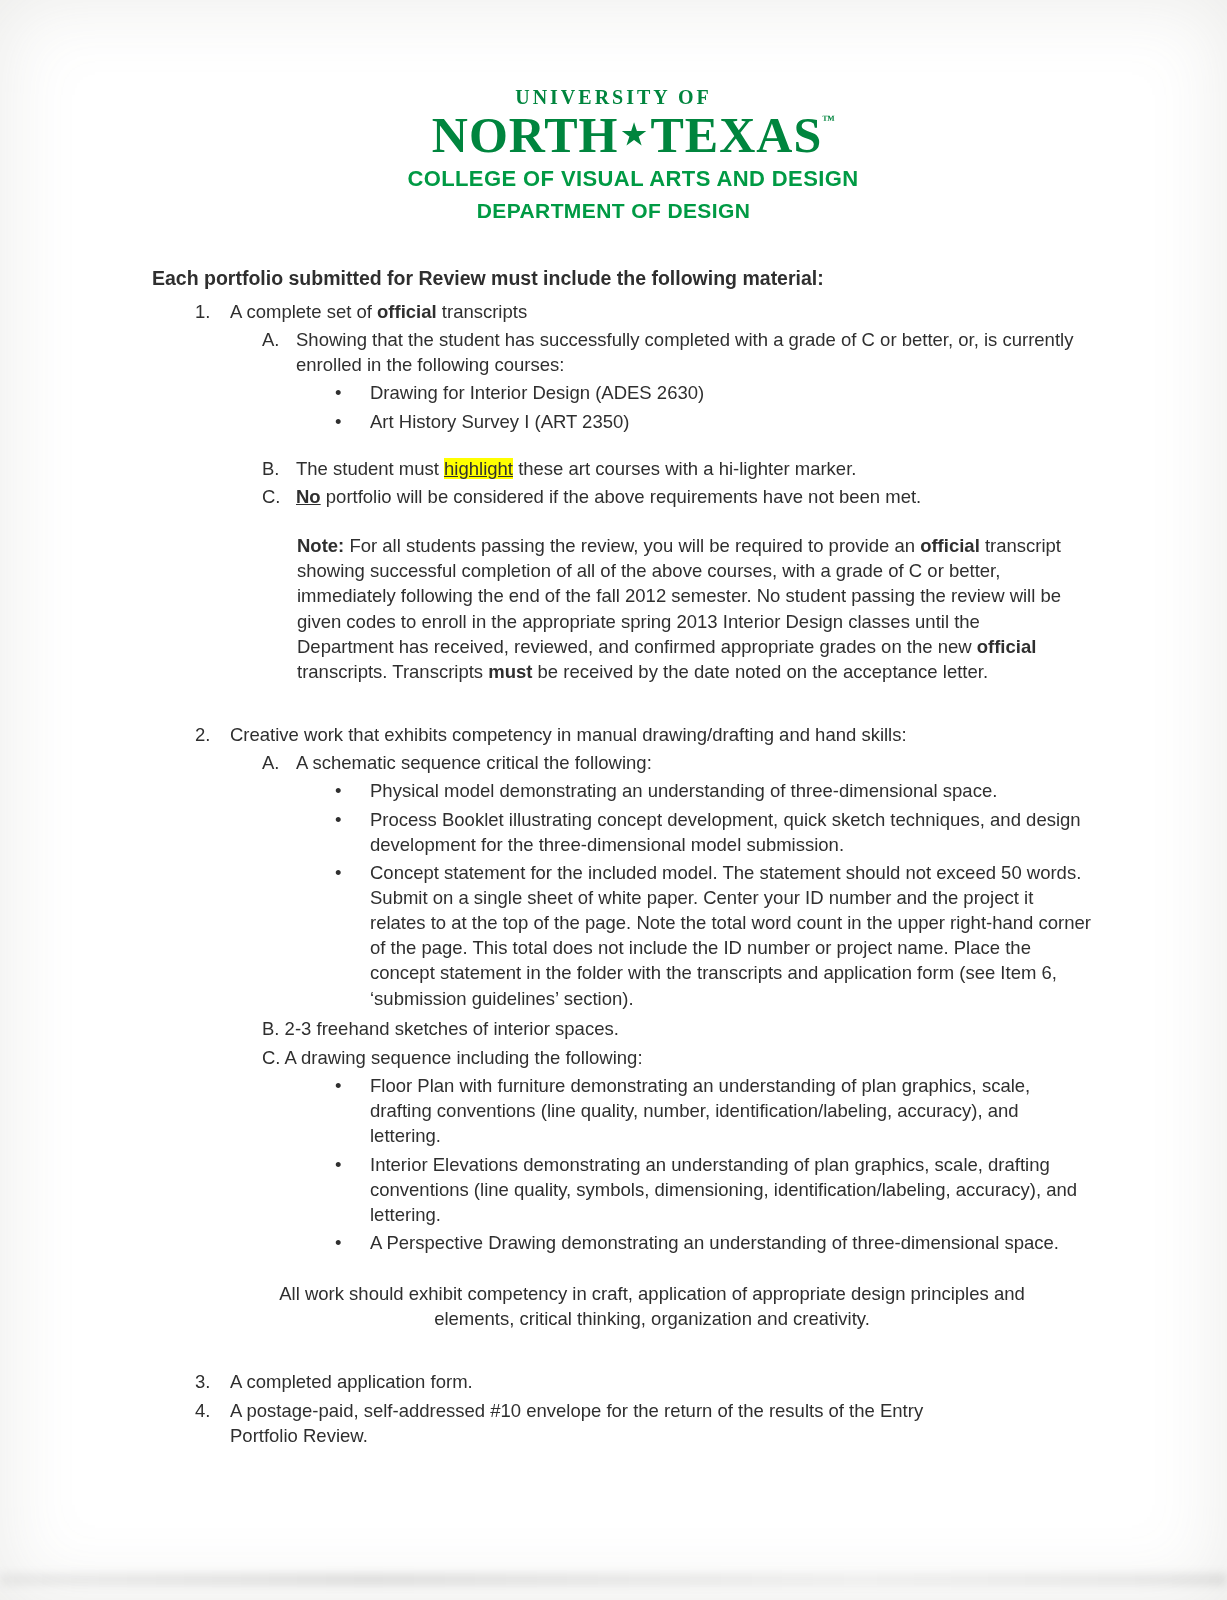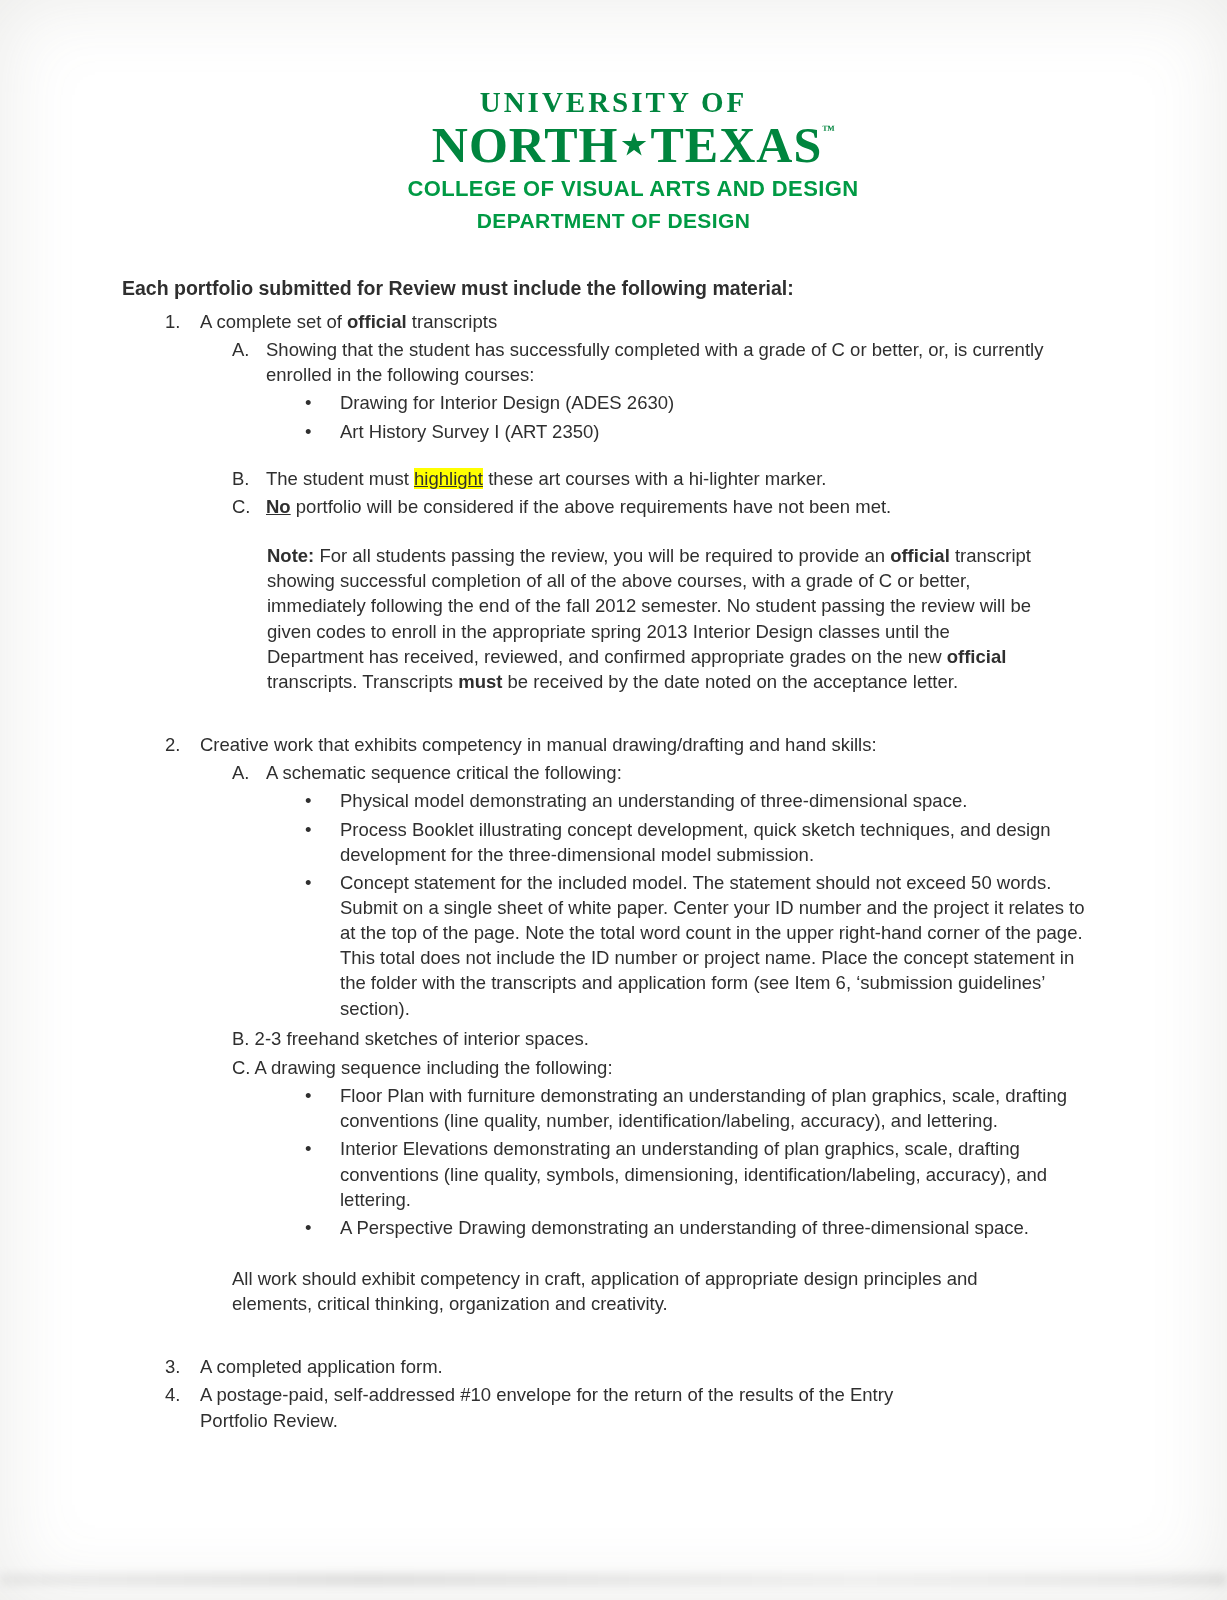--- a/index.html
+++ b/index.html
@@ -15,21 +15,21 @@
   .page {
     position: absolute;
     inset: 0;
     background: #ffffff;
     box-shadow: inset 0 0 80px rgba(110,110,100,0.14);
   }
   
   .logo-block { text-align: center; padding-top: 86px; }
   .logo-line1 {
     font-family: "Liberation Serif", serif;
-    font-size: 29px;
+    font-size: 20px;
     letter-spacing: 3px;
     font-weight: 600;
     color: var(--green_wordmark, #00853E);
   }
   .logo-line2 {
     font-family: "Liberation Serif", serif;
     font-size: 50px;
     letter-spacing: 1px;
     font-weight: 700;
     line-height: 1.05;
@@ -46,34 +46,34 @@
     font-size: 21px; font-weight: 700; margin-top: 7px;
     letter-spacing: 0.4px; color: var(--green_college, #009A44);
   }
   
   .doc-title {
     margin: 34px 0 0; text-align: center;
     font-size: 26px; font-weight: 700; color: #272727; line-height: 1.4;
   }
   .doc-title .title-line { display: block; }
   
-  .content { padding: 0 135px 0 122px; font-size: 18.5px; line-height: 1.36; }
+  .content { padding: 0 135px 0 122px; font-size: 18.5px; line-height: 1.36; margin-left: 30px; }
   .intro { font-weight: 700; font-size: 19.5px; margin: 42px 0 8px; }
   .row { display: flex; align-items: flex-start; margin-top: 3px; }
   .marker { flex: 0 0 auto; }
   .num-marker { width: 35px; }
   .sub-marker { width: 34px; }
   .bullet-marker { width: 35px; }
   .txt { flex: 1 1 auto; min-width: 0; }
   .item-num { margin-left: 43px; }
   .sub      { margin-left: 110px; }
   .bullet   { margin-left: 183px; }
   .note     { margin-left: 145px; max-width: 775px; margin-top: 24px; }
   .subline  { margin-left: 110px; }
-  .closing  { margin-left: 110px; max-width: 780px; margin-top: 26px; }
+  .closing  { margin-left: 110px; max-width: 780px; margin-top: 26px; text-align: center; }
   .w-item4  { max-width: 715px; }
   .gap-b     { margin-top: 22px; }
   .gap-item2 { margin-top: 38px; }
   .gap-item3 { margin-top: 38px; }
   
   .b  { font-weight: 700; }
   .u  { text-decoration: underline; }
   .hl { background: var(--highlight_yellow, #ffff00); }
   
   .bottom-streak {

